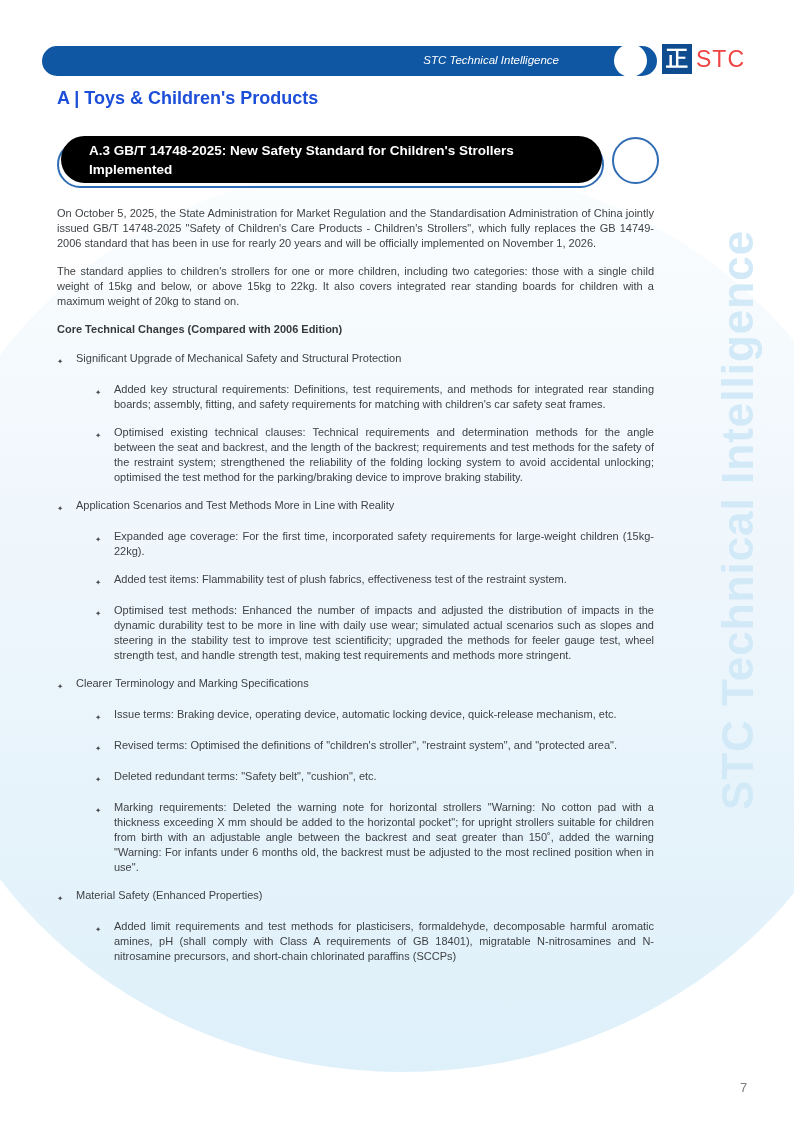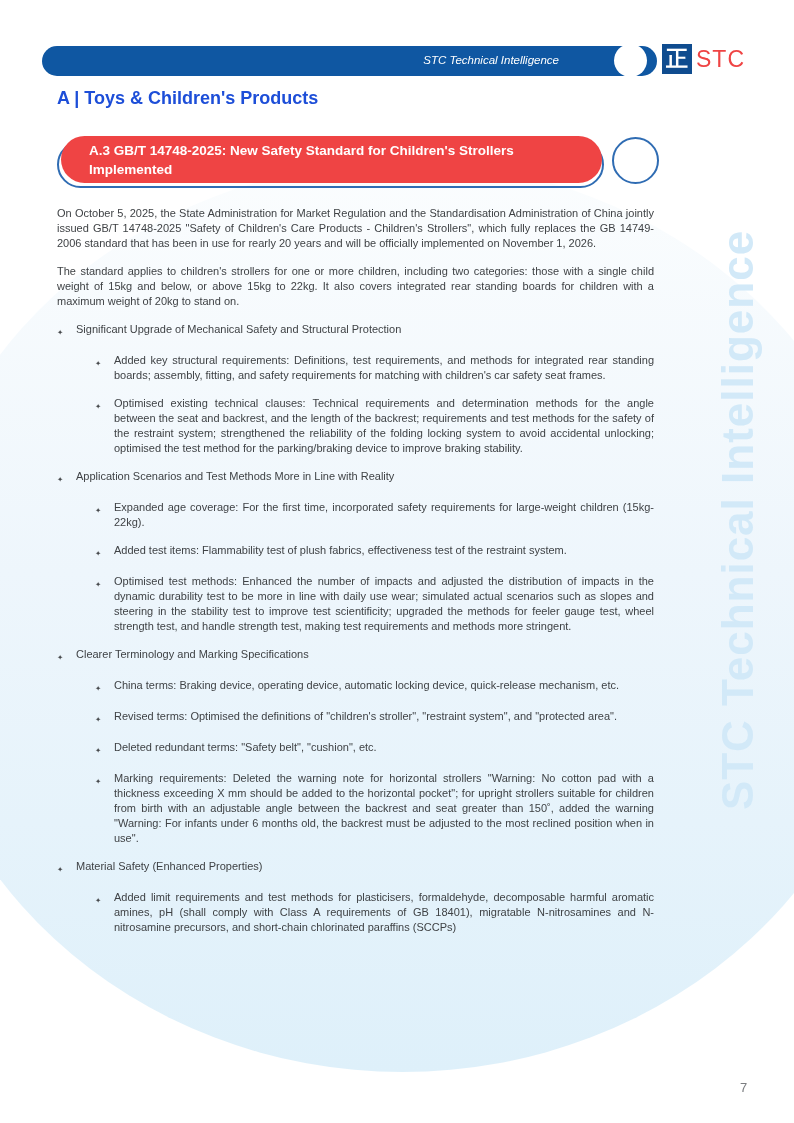--- a/index.html
+++ b/index.html
@@ -55,21 +55,21 @@
     font-size:18px;font-weight:bold;color:#1d4ed8;z-index:2;
   }
   
   .titlebox-outline{
     position:absolute;left:57px;top:141px;width:547px;height:47px;
     border:2px solid #2f6cb3;border-radius:26px;box-sizing:border-box;z-index:2;
     background:transparent;
   }
   .titlebox-fill{
     position:absolute;left:61px;top:136px;width:541px;height:47px;
-    background:#ef4444;border-radius:24px;box-sizing:border-box;
+    background:#000000;border-radius:24px;box-sizing:border-box;
     color:#ffffff;font-weight:bold;font-size:13.5px;line-height:19px;
     padding:5px 46px 0 28px;z-index:3;
   }
   .titlebox-circle{
     position:absolute;left:612px;top:137px;width:47px;height:47px;
     border:2px solid #2f6cb3;border-radius:50%;box-sizing:border-box;z-index:2;
   }
   
   .content{
     position:absolute;left:57px;top:206px;width:597px;
@@ -113,20 +113,21 @@
 
 <div class="titlebox-outline"></div>
 <div class="titlebox-fill">A.3 GB/T 14748-2025: New Safety Standard for Children's Strollers Implemented</div>
 <div class="titlebox-circle"></div>
 
 <div class="content">
   <div id="paragraphs">
       <p class="para">On October 5, 2025, the State Administration for Market Regulation and the Standardisation Administration of China jointly issued GB/T 14748-2025 "Safety of Children's Care Products - Children's Strollers", which fully replaces the GB 14749-2006 standard that has been in use for rearly 20 years and will be officially implemented on November 1, 2026.</p>
       <p class="para">The standard applies to children's strollers for one or more children, including two categories: those with a single child weight of 15kg and below, or above 15kg to 22kg. It also covers integrated rear standing boards for children with a maximum weight of 20kg to stand on.</p>
     </div>
+  <div class="subheading">Core Technical Changes (Compared with 2006 Edition)</div>
   <div id="bullets">
       <div class="l1">
         <span class="marker">✦</span>
         <div class="l1-txt">Significant Upgrade of Mechanical Safety and Structural Protection</div>
       </div>
       <div class="l2">
         <span class="marker">✦</span>
         <div class="l2-txt">Added key structural requirements: Definitions, test requirements, and methods for integrated rear standing boards; assembly, fitting, and safety requirements for matching with children's car safety seat frames.</div>
       </div>
       <div class="l2">
@@ -148,21 +149,21 @@
       <div class="l2">
         <span class="marker">✦</span>
         <div class="l2-txt">Optimised test methods: Enhanced the number of impacts and adjusted the distribution of impacts in the dynamic durability test to be more in line with daily use wear; simulated actual scenarios such as slopes and steering in the stability test to improve test scientificity; upgraded the methods for feeler gauge test, wheel strength test, and handle strength test, making test requirements and methods more stringent.</div>
       </div>
       <div class="l1">
         <span class="marker">✦</span>
         <div class="l1-txt">Clearer Terminology and Marking Specifications</div>
       </div>
       <div class="l2">
         <span class="marker">✦</span>
-        <div class="l2-txt">China terms: Braking device, operating device, automatic locking device, quick-release mechanism, etc.</div>
+        <div class="l2-txt">Issue terms: Braking device, operating device, automatic locking device, quick-release mechanism, etc.</div>
       </div>
       <div class="l2">
         <span class="marker">✦</span>
         <div class="l2-txt">Revised terms: Optimised the definitions of "children's stroller", "restraint system", and "protected area".</div>
       </div>
       <div class="l2">
         <span class="marker">✦</span>
         <div class="l2-txt">Deleted redundant terms: "Safety belt", "cushion", etc.</div>
       </div>
       <div class="l2">

